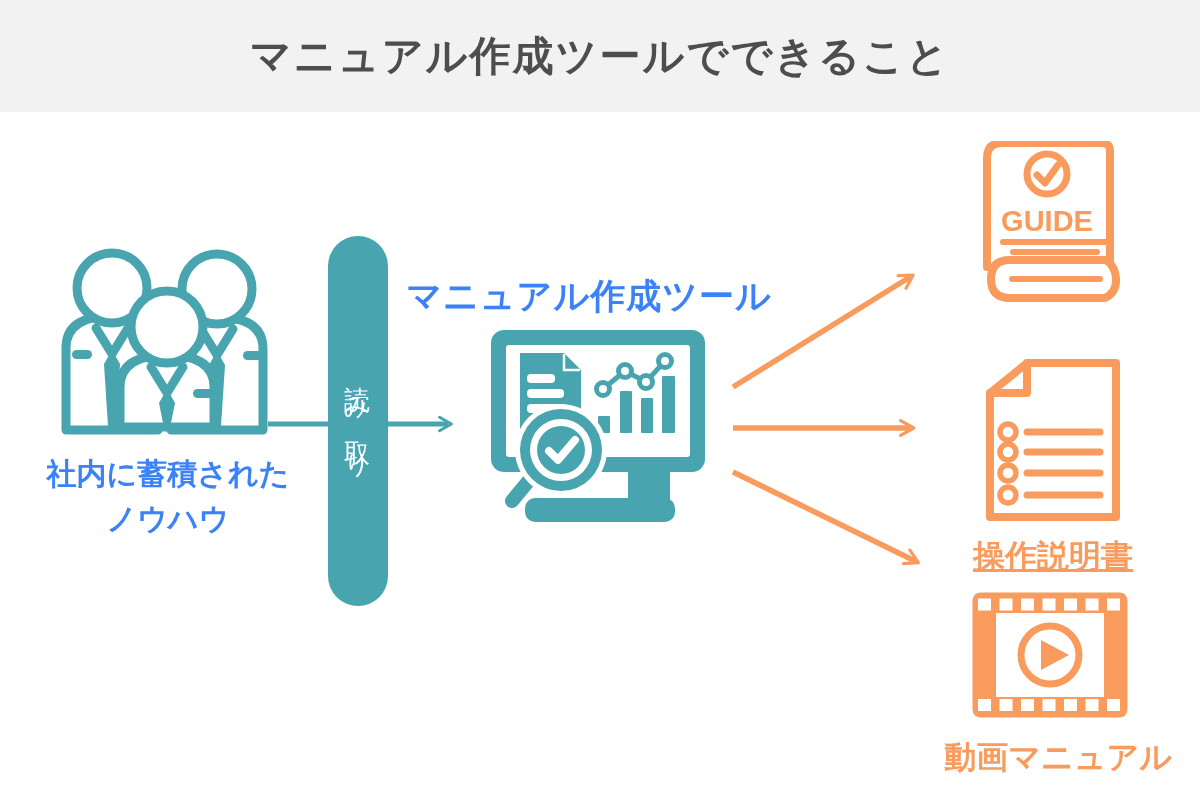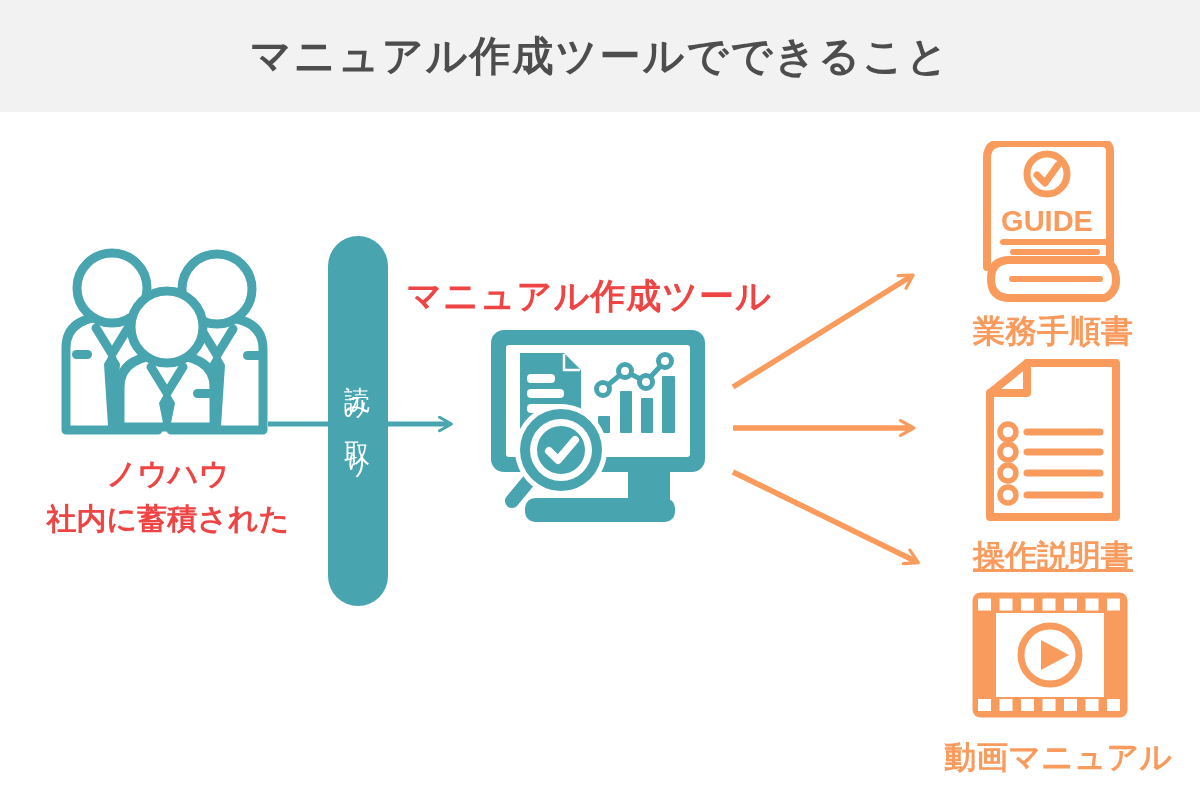--- a/index.html
+++ b/index.html
@@ -9,21 +9,21 @@
   }
   .header{
     position:absolute;left:0;top:0;width:1200px;height:112px;background:#F2F2F3;
     display:flex;align-items:center;justify-content:center;
   }
   .title{
     font-size:41px;font-weight:700;color:#4D4D4D;letter-spacing:2px;
   }
   .abs{position:absolute;}
   .lbl{position:absolute;font-weight:700;text-align:center;}
-  .lbl.teal{color:#ef4444;}
+  .lbl.teal{color:#3b82f6;}
   .lbl.orange{color:#F99B5D;}
   .src-label{left:18px;top:451px;width:300px;font-size:30px;line-height:45px;}
   .tool-label{left:404px;top:273px;width:370px;font-size:35px;letter-spacing:1px;}
   .out-label-1{left:933px;top:310px;width:240px;font-size:32px;}
   .out-label-2{left:933px;top:535px;width:240px;font-size:32px;text-decoration:underline;}
   .out-label-3{left:930px;top:736px;width:242px;font-size:32px;text-align:right;}
   .pill{
     position:absolute;left:328px;top:236px;width:60px;height:370px;border-radius:30px;
     background:#48A5AF;display:flex;align-items:center;justify-content:center;
   }
@@ -74,22 +74,22 @@
 
       <path d="M62,181 V141 Q62,109 109,109 Q156,109 156,141 V181 Z"></path>
       <path d="M93,121 L109,147 M125,121 L109,147" fill="none"></path>
       <path d="M109,143 L117,157 L113,177 L105,177 L101,157 Z" fill="#48A5AF" stroke="none"></path>
       <rect x="135" y="143" width="20" height="9" rx="4.5" fill="#48A5AF" stroke="none"></rect>
       <circle cx="109" cy="81" r="36"></circle>
     </g>
   </svg>
 
   <div class="lbl teal src-label">
+    <div>社内に蓄積された</div>
     <div>ノウハウ</div>
-    <div>社内に蓄積された</div>
   </div>
 
   <div class="pill">
     <span>読み取り</span>
   </div>
 
   <div class="lbl teal tool-label">マニュアル作成ツール</div>
 
   <svg class="abs" style="left:488px;top:320px;" width="230" height="212" viewBox="0 0 230 212">
     <rect x="140" y="148" width="42" height="40" fill="#48A5AF"></rect>
@@ -132,21 +132,20 @@
       <path d="M5,126 V17 Q5,2 20,2 H119 Q128,2 128,10 V119" stroke-width="8"></path>
       <path d="M21,101 H126" stroke-width="6"></path>
       <path d="M31,111 H115" stroke-width="6"></path>
       <path d="M124,119 Q133,125 134,137 Q135,151 123,157 H28 Q9,157 9,138 Q9,119 28,119 H124" stroke-width="8" fill="#fff"></path>
       <path d="M30,138 H118" stroke-width="6"></path>
       <circle cx="65" cy="33" r="20" stroke-width="7"></circle>
       <path d="M55,34 L63,42 L76,24" stroke-width="7"></path>
     </g>
     <text x="65" y="90" text-anchor="middle" font-size="29" font-weight="700" fill="#F99B5D">GUIDE</text>
   </svg>
-  <div class="lbl orange out-label-1">業務手順書</div>
 
   <svg class="abs" style="left:983px;top:357px;" width="140" height="165" viewBox="0 0 140 165">
     <g stroke="#F99B5D" stroke-linecap="round" stroke-linejoin="round">
       <path d="M44,6 H133 V160 H7 V36 Z" fill="#fff" stroke-width="8"></path>
       <path d="M44,6 V36 H7" fill="none" stroke-width="8"></path>
       <g fill="#fff" stroke-width="5.5">
         <circle cx="25" cy="75" r="8"></circle>
           <circle cx="25" cy="95" r="8"></circle>
         <circle cx="25" cy="116" r="8"></circle>
           <circle cx="25" cy="138" r="8"></circle>

